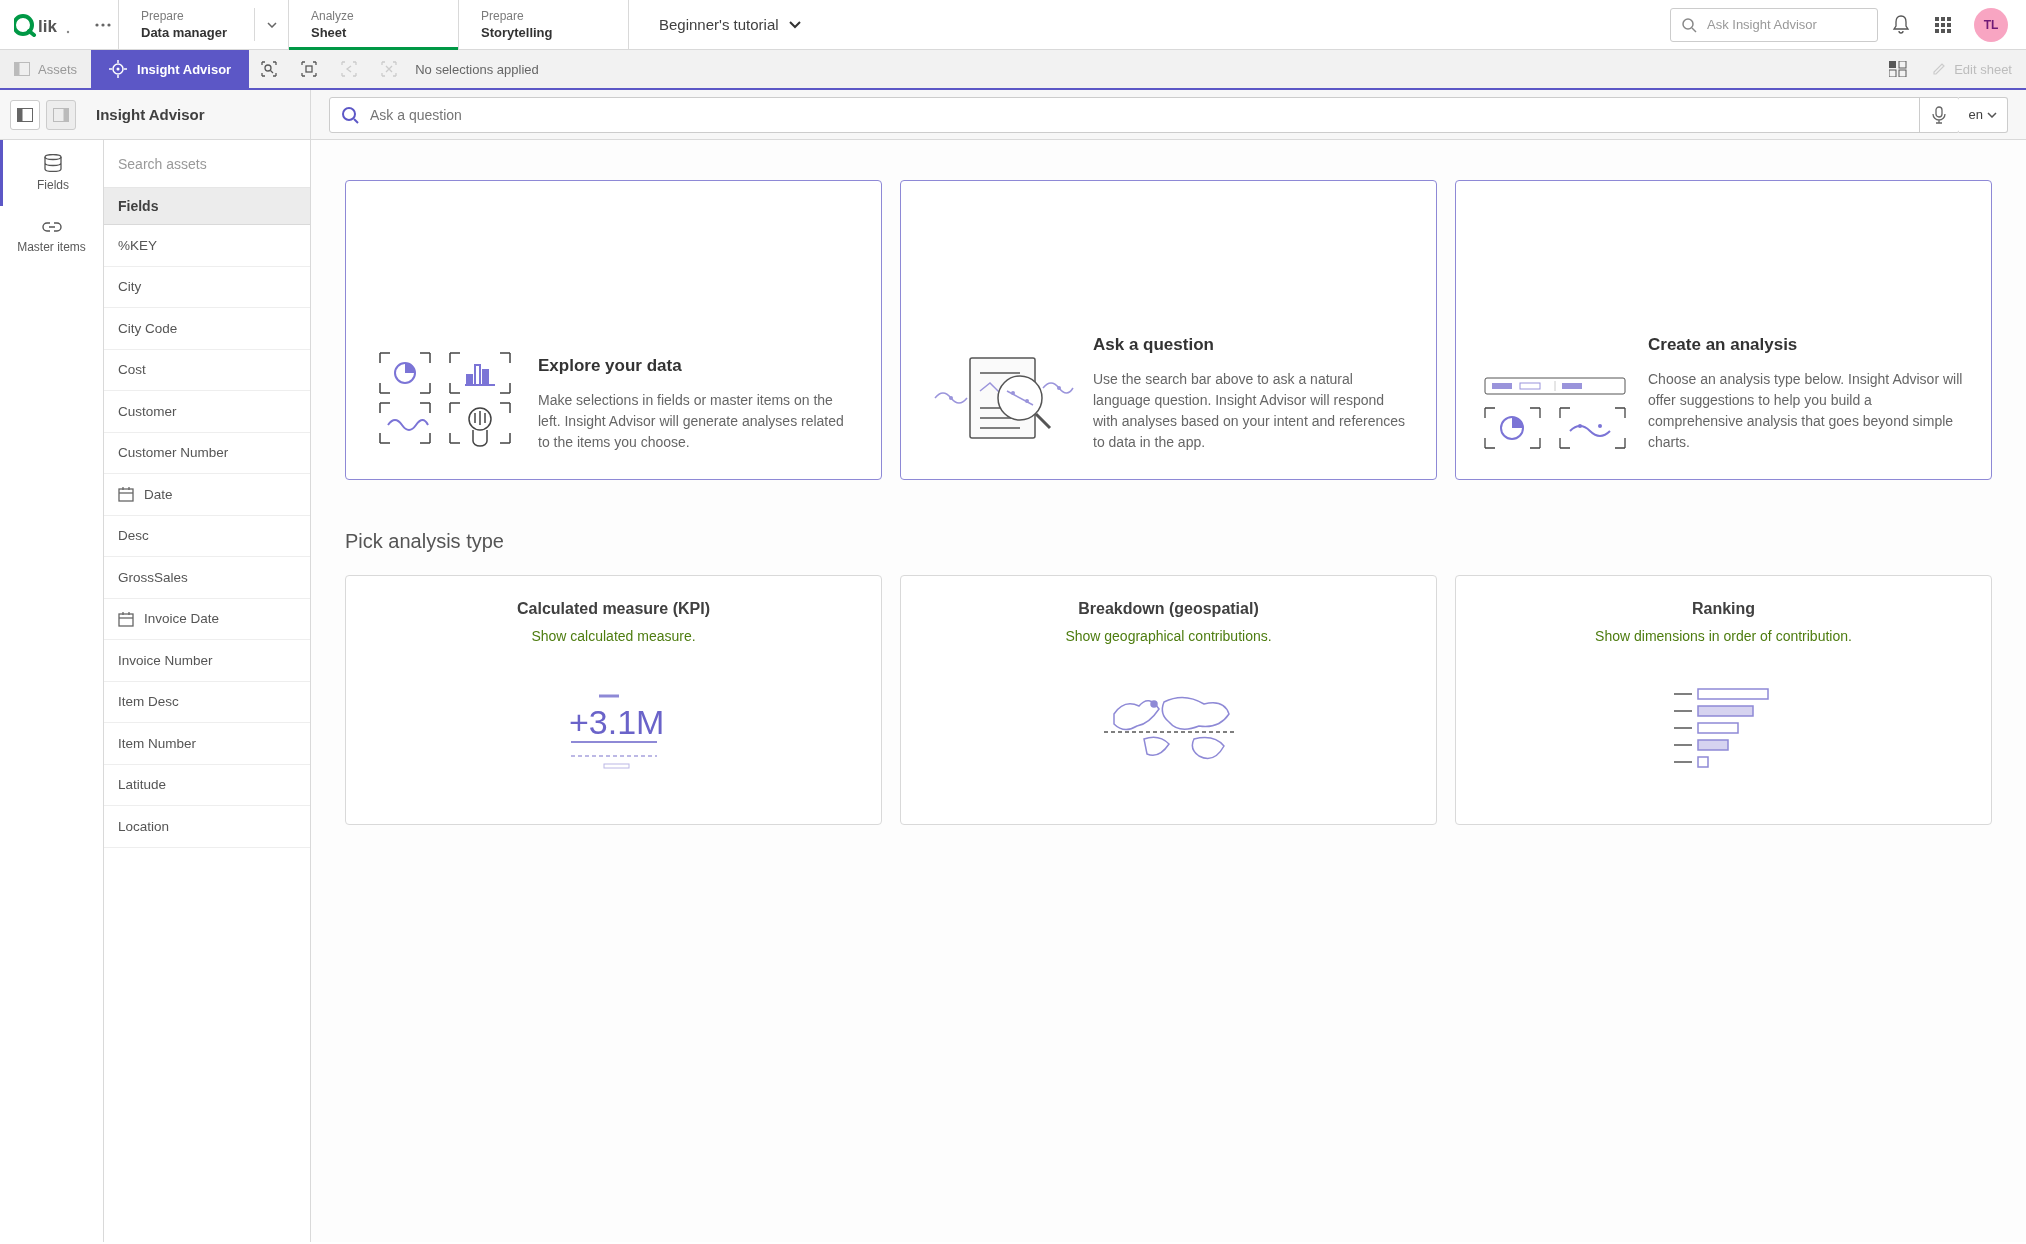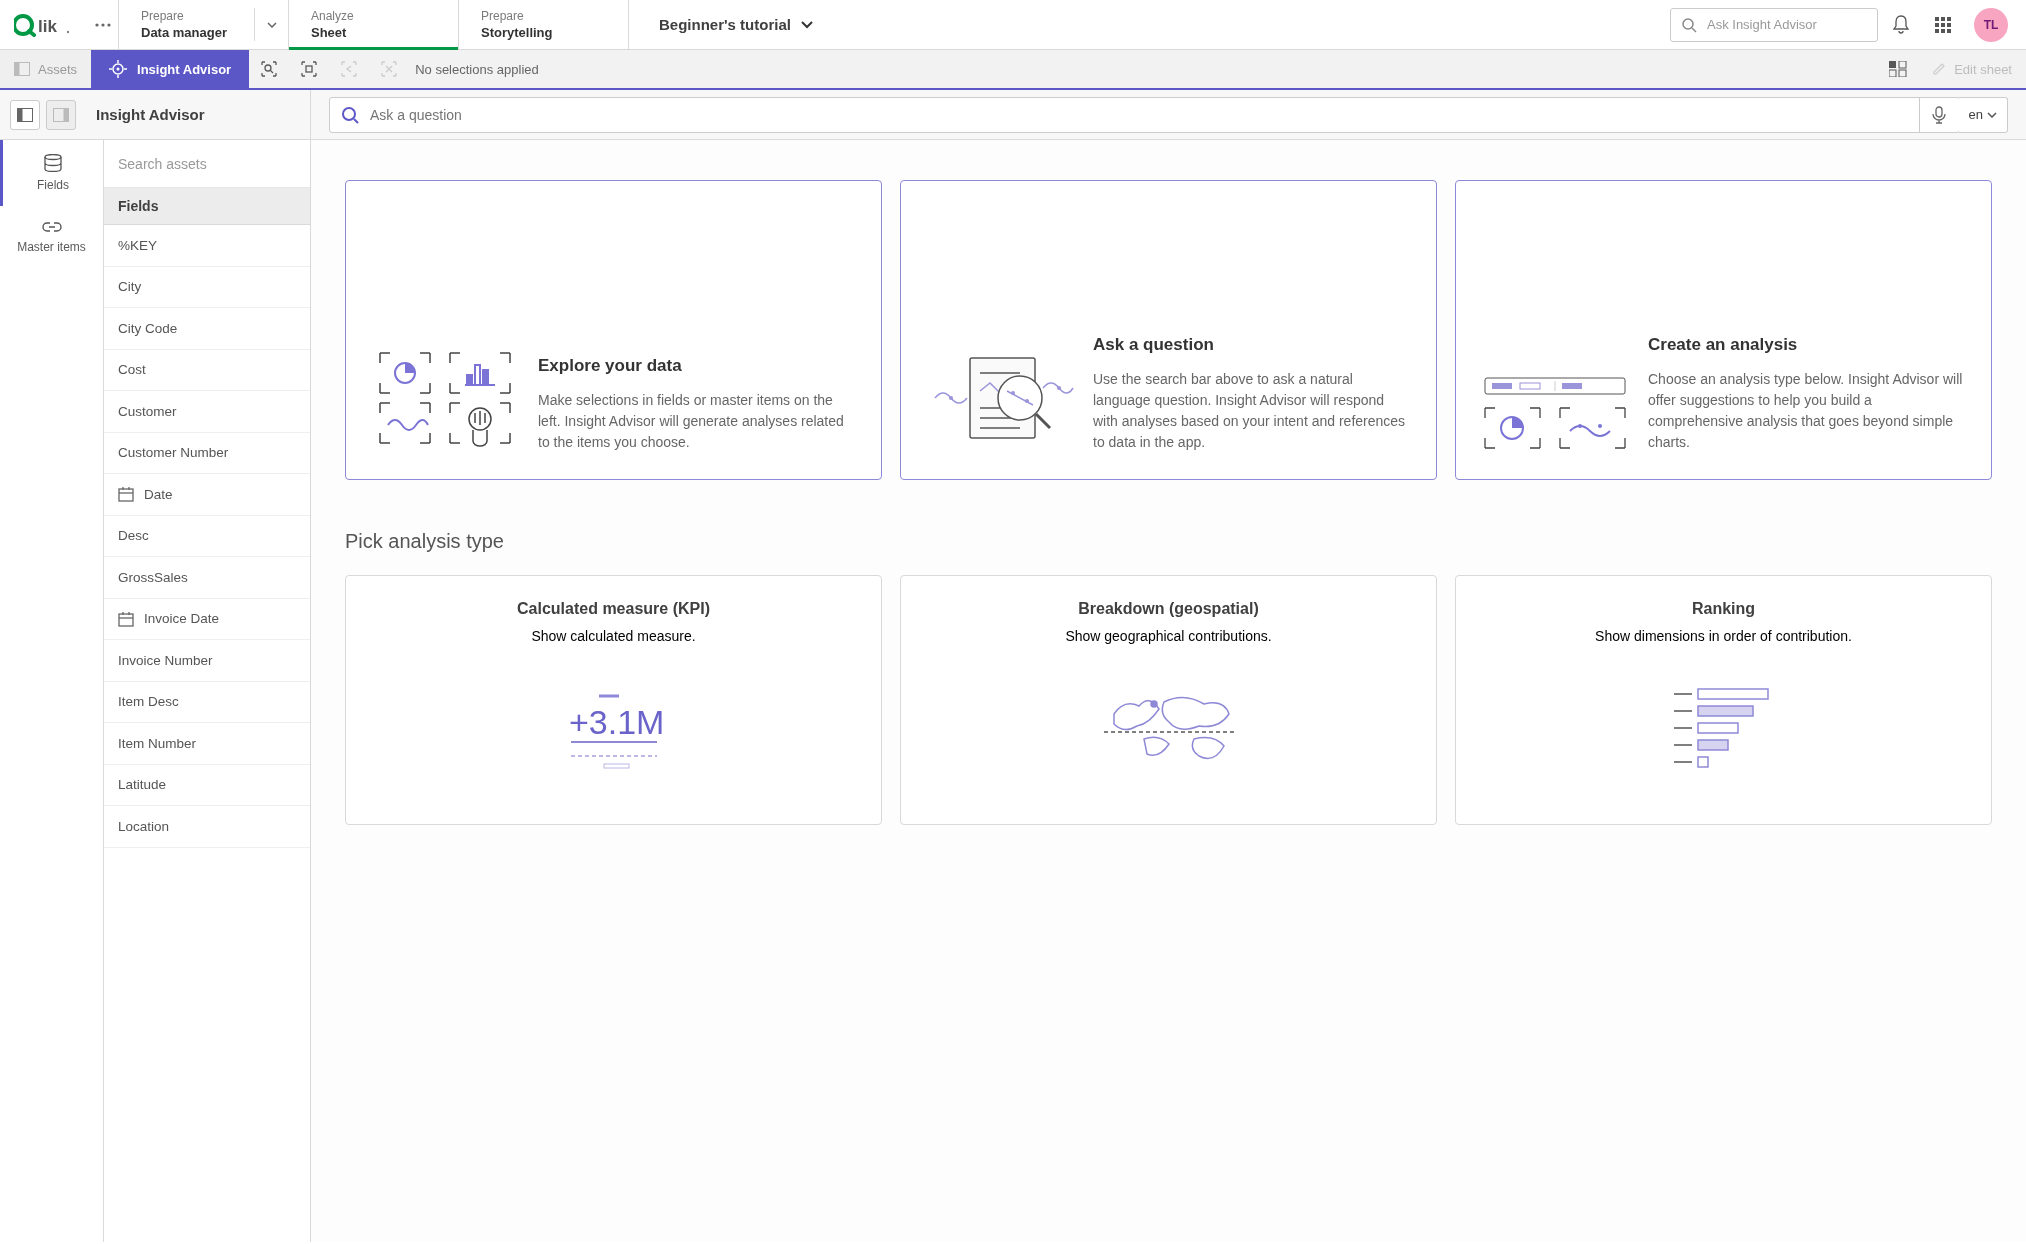--- a/index.html
+++ b/index.html
@@ -11,21 +11,21 @@
   .logo svg { height: 24px; }
   .dots-btn { display:flex; align-items:center; justify-content:center; width:30px; cursor:pointer; }
   .nav-tabs { display: flex; }
   .nav-tab { display:flex; flex-direction:column; justify-content:center; padding: 0 22px; border-left:1px solid #d9d9d9; cursor:pointer; position:relative; min-width: 170px; }
   .nav-tab.with-dd { padding-right: 50px; }
   .nav-tab .sup { font-size: 12px; color: #7b7b7b; }
   .nav-tab .sub { font-size: 13px; font-weight: 600; color: #333; margin-top:2px; }
   .nav-tab.active::after { content:""; position:absolute; left:0; right:0; bottom:-1px; height:3px; background:#009845; }
   .nav-tab-dd { position:absolute; right:0; top:8px; bottom:8px; width:34px; border-left:1px solid #d9d9d9; display:flex; align-items:center; justify-content:center; }
   .nav-tab-sep { border-left:1px solid #d9d9d9; }
-  .app-title { display:flex; align-items:center; gap:10px; padding: 0 30px; font-size:15px; font-weight:700; flex:1; }
+  .app-title { display:flex; align-items:center; gap:10px; padding: 0 30px; font-size:15px; font-weight:400; flex:1; }
   .right-tools { display:flex; align-items:center; gap:4px; padding-right:18px; }
   .search-box-top { display:flex; align-items:center; gap:10px; border:1px solid #ccc; border-radius:3px; height:34px; width:208px; padding:0 10px; color:#999; }
   .icon-btn { width:38px; height:38px; display:flex; align-items:center; justify-content:center; cursor:pointer; border-radius:3px; }
   .avatar { width:34px; height:34px; border-radius:50%; background:#f8a5c2; display:flex; align-items:center; justify-content:center; font-size:12px; color:#701a75; font-weight:600; margin-left:8px; }
 
   
   .secondbar { display:flex; align-items:stretch; height:40px; background:#f2f2f2; border-bottom:2px solid #5c57c6; }
   .assets-btn { display:flex; align-items:center; gap:8px; padding:0 14px; color:#999; background:#efefef; }
   .ia-btn { display:flex; align-items:center; gap:10px; padding:0 18px; background:#5c57c6; color:#fff; font-weight:600; font-size:13px; }
   .sel-tool { display:flex; align-items:center; justify-content:center; width:40px; color:#595959; }
@@ -70,21 +70,21 @@
   .cards-row { display:flex; gap:18px; margin-bottom: 50px; }
   .card { flex:1; border:1.5px solid #8e89d6; border-radius:4px; padding:26px 24px; display:flex; gap:18px; background:#fff; min-height: 300px; align-items:flex-end; }
   .card .illus { width:150px; flex-shrink:0; display:flex; align-items:center; justify-content:center; }
   .card .txt h3 { font-size:17px; font-weight:600; color:#333; margin-bottom:14px; }
   .card .txt p { font-size:14px; line-height:1.5; color:#666; }
 
   .section-title { font-size:20px; color:#555; margin-bottom:22px; }
   .atype-row { display:flex; gap:18px; }
   .atype { flex:1; border:1px solid #d9d9d9; border-radius:4px; padding:24px 20px; text-align:center; background:#fff; cursor:pointer; min-height:250px; }
   .atype h4 { font-size:16px; font-weight:600; margin-bottom:10px; }
-  .atype p { font-size:14px; color:#000000; margin-bottom:30px; }
+  .atype p { font-size:14px; color:#4d7c0f; margin-bottom:30px; }
   .atype .aillus { height:110px; display:flex; align-items:center; justify-content:center; }
 
   .content::-webkit-scrollbar { width:12px; }
   .content::-webkit-scrollbar-track { background:#f0f0f0; }
   .content::-webkit-scrollbar-thumb { background:#c6c6c6; }
 
   svg { display:block; }
 </style>
 </head>
 <body>

